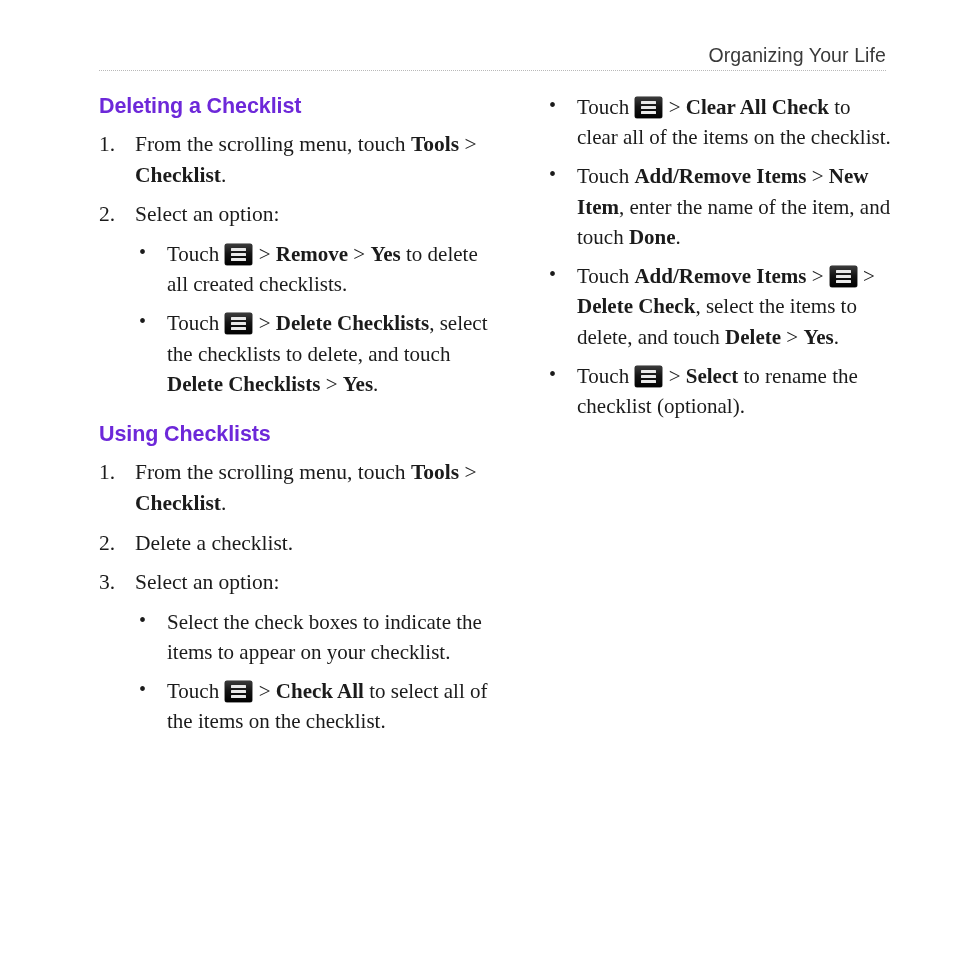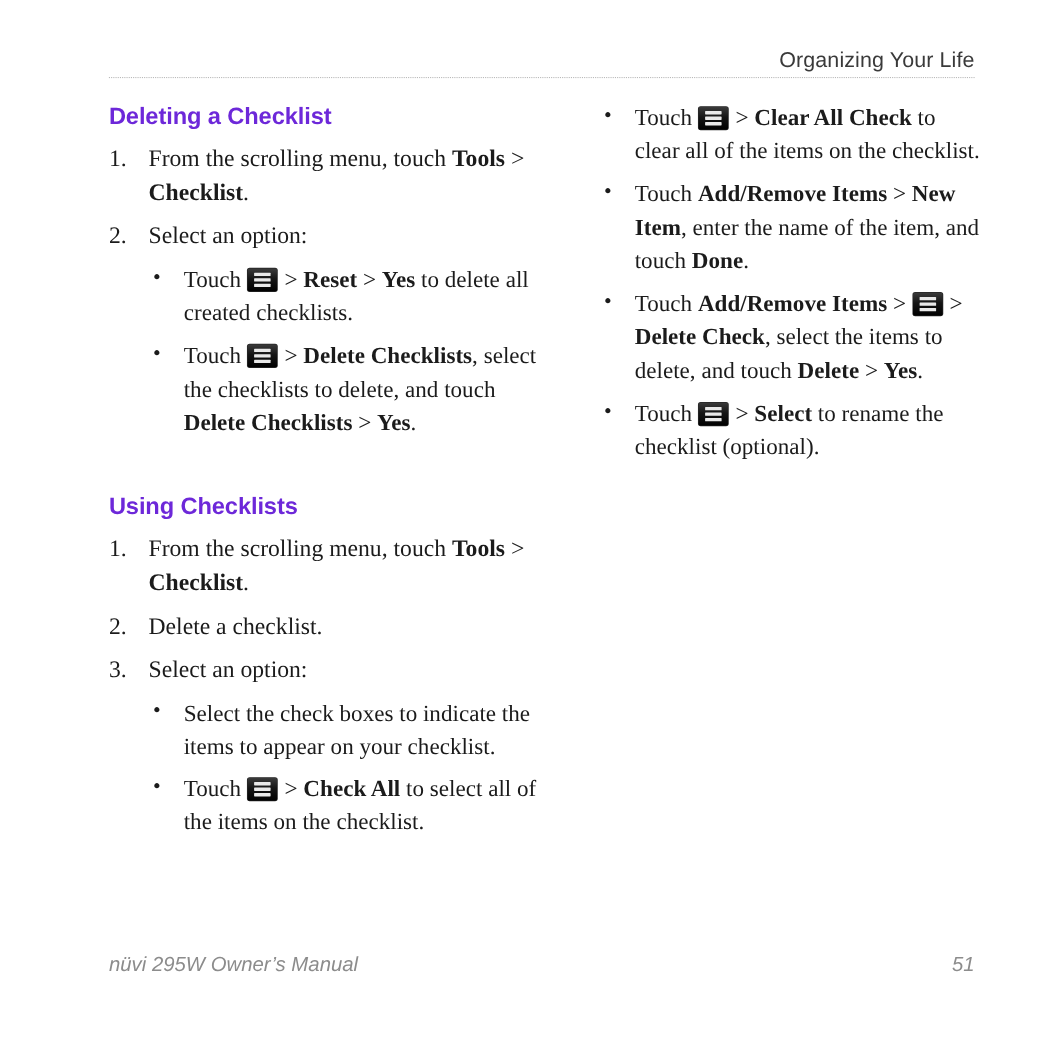--- a/index.html
+++ b/index.html
@@ -55,21 +55,21 @@
   
   .sec-head {
     font-family: "Liberation Sans", sans-serif;
     font-weight: bold;
     font-size: 21.5px;
     color: #6d28d9;
     letter-spacing: -0.1px;
     margin: 0 0 2px 0;
     line-height: 1.32;
   }
-  .sec-head.spaced { margin-top: 47px; }
+  .sec-head.spaced { margin-top: 21px; }
 
   
   .num-item {
     position: relative;
     padding-left: 36px;
     margin-top: 9px;
     font-size: 21.5px;
     line-height: 1.42;
   }
   .num-item:first-child { margin-top: 2px; }
@@ -153,37 +153,33 @@
 
   <div class="header">
     <div class="header-title">Organizing Your Life</div>
     <div class="header-rule"></div>
   </div>
 
   <div class="col col-left" id="left-column">
       <div class="sec-head">Deleting a Checklist</div>
       <div class="num-item"><span class="num-marker">1.</span><span>From the scrolling menu, touch </span><b>Tools</b><span> &gt; </span><b>Checklist</b><span>.</span></div>
       <div class="num-item"><span class="num-marker">2.</span><span>Select an option:</span></div>
-      <div class="bul-item"><span class="bul-marker">•</span><span>Touch </span><span class="menu-icon"><i></i><i></i><i></i></span><span> &gt; </span><b>Reset</b><span> &gt; </span><b>Yes</b><span> to delete all created checklists.</span></div>
+      <div class="bul-item"><span class="bul-marker">•</span><span>Touch </span><span class="menu-icon"><i></i><i></i><i></i></span><span> &gt; </span><b>Remove</b><span> &gt; </span><b>Yes</b><span> to delete all created checklists.</span></div>
       <div class="bul-item"><span class="bul-marker">•</span><span>Touch </span><span class="menu-icon"><i></i><i></i><i></i></span><span> &gt; </span><b>Delete Checklists</b><span>, select the checklists to delete, and touch </span><b>Delete Checklists</b><span> &gt; </span><b>Yes</b><span>.</span></div>
       <div class="sec-head spaced">Using Checklists</div>
       <div class="num-item"><span class="num-marker">1.</span><span>From the scrolling menu, touch </span><b>Tools</b><span> &gt; </span><b>Checklist</b><span>.</span></div>
       <div class="num-item"><span class="num-marker">2.</span><span>Delete a checklist.</span></div>
       <div class="num-item"><span class="num-marker">3.</span><span>Select an option:</span></div>
       <div class="bul-item"><span class="bul-marker">•</span><span>Select the check boxes to indicate the items to appear on your checklist.</span></div>
       <div class="bul-item"><span class="bul-marker">•</span><span>Touch </span><span class="menu-icon"><i></i><i></i><i></i></span><span> &gt; </span><b>Check All</b><span> to select all of the items on the checklist.</span></div>
     </div>
 
   <div class="col col-right" id="right-column">
       <div class="bullet-list">
         <div class="bul-item"><span class="bul-marker">•</span><span>Touch </span><span class="menu-icon"><i></i><i></i><i></i></span><span> &gt; </span><b>Clear All Check</b><span> to clear all of the items on the checklist.</span></div>
         <div class="bul-item"><span class="bul-marker">•</span><span>Touch </span><b>Add/Remove Items</b><span> &gt; </span><b>New Item</b><span>, enter the name of the item, and touch </span><b>Done</b><span>.</span></div>
         <div class="bul-item"><span class="bul-marker">•</span><span>Touch </span><b>Add/Remove Items</b><span> &gt; </span><span class="menu-icon"><i></i><i></i><i></i></span><span> &gt; </span><b>Delete Check</b><span>, select the items to delete, and touch </span><b>Delete</b><span> &gt; </span><b>Yes</b><span>.</span></div>
         <div class="bul-item"><span class="bul-marker">•</span><span>Touch </span><span class="menu-icon"><i></i><i></i><i></i></span><span> &gt; </span><b>Select</b><span> to rename the checklist (optional).</span></div>
       </div>
     </div>
 
-  <div class="footer">
-    <div class="footer-left">nüvi 295W Owner’s Manual</div>
-    <div class="footer-right">51</div>
-  </div>
 
 </div>
 
 </body></html>

